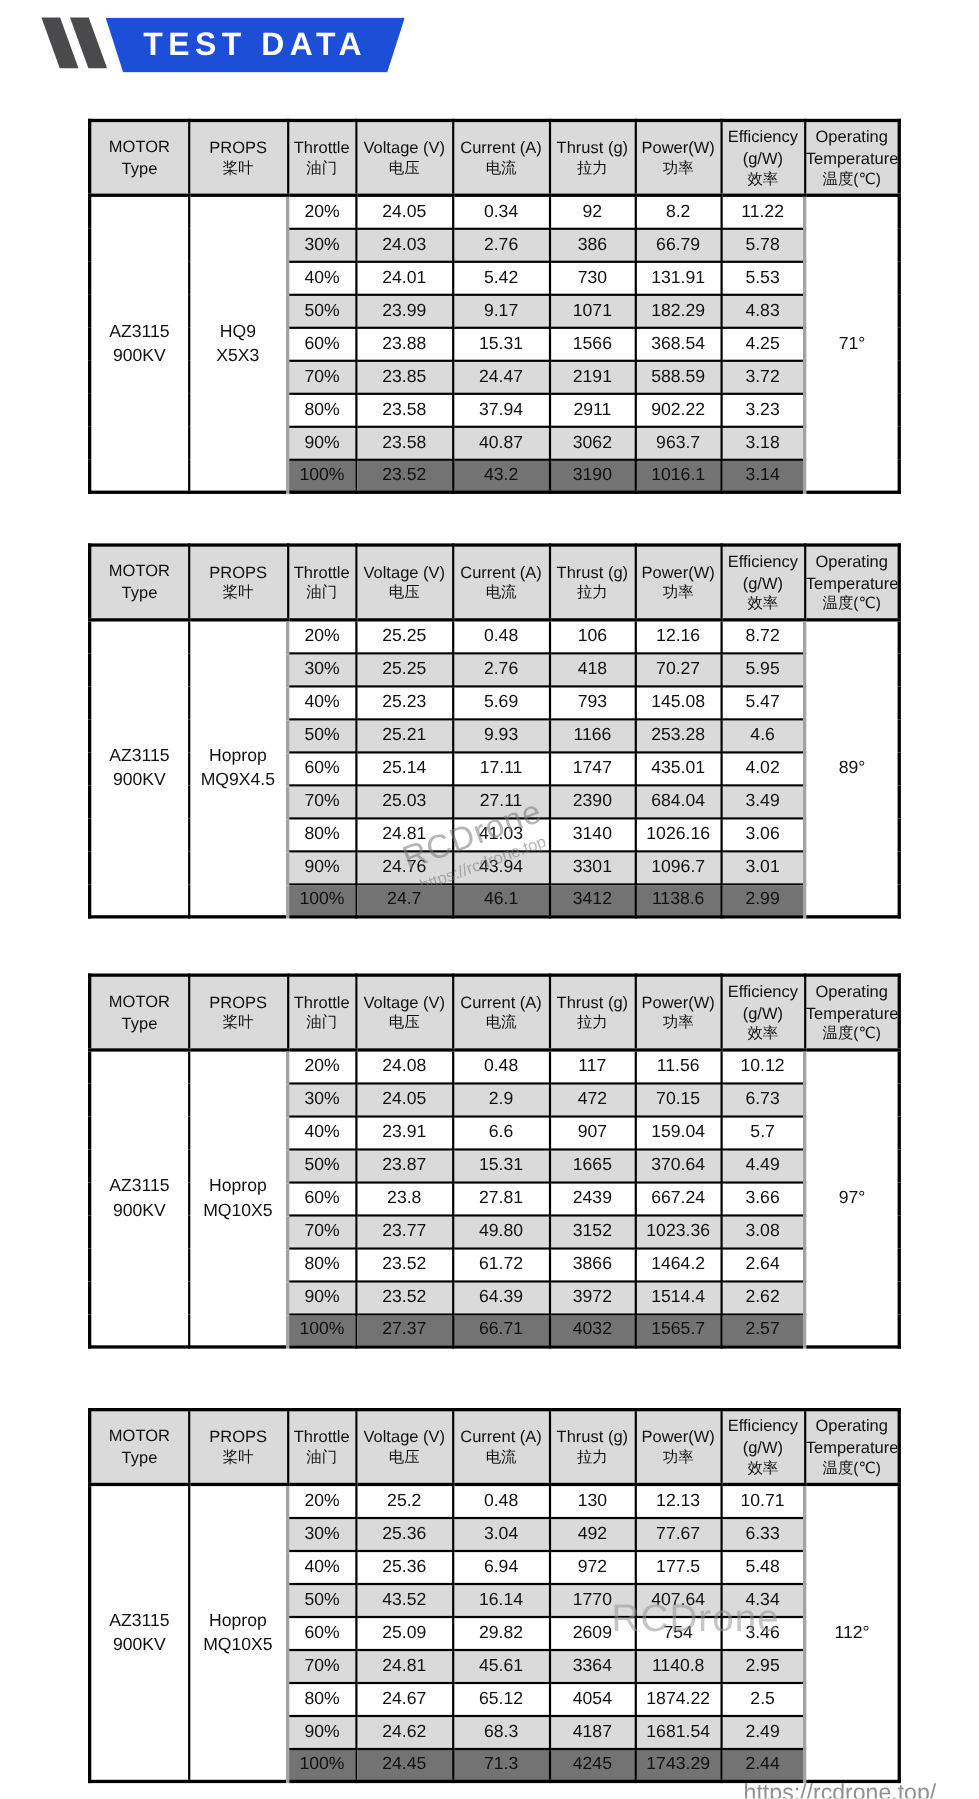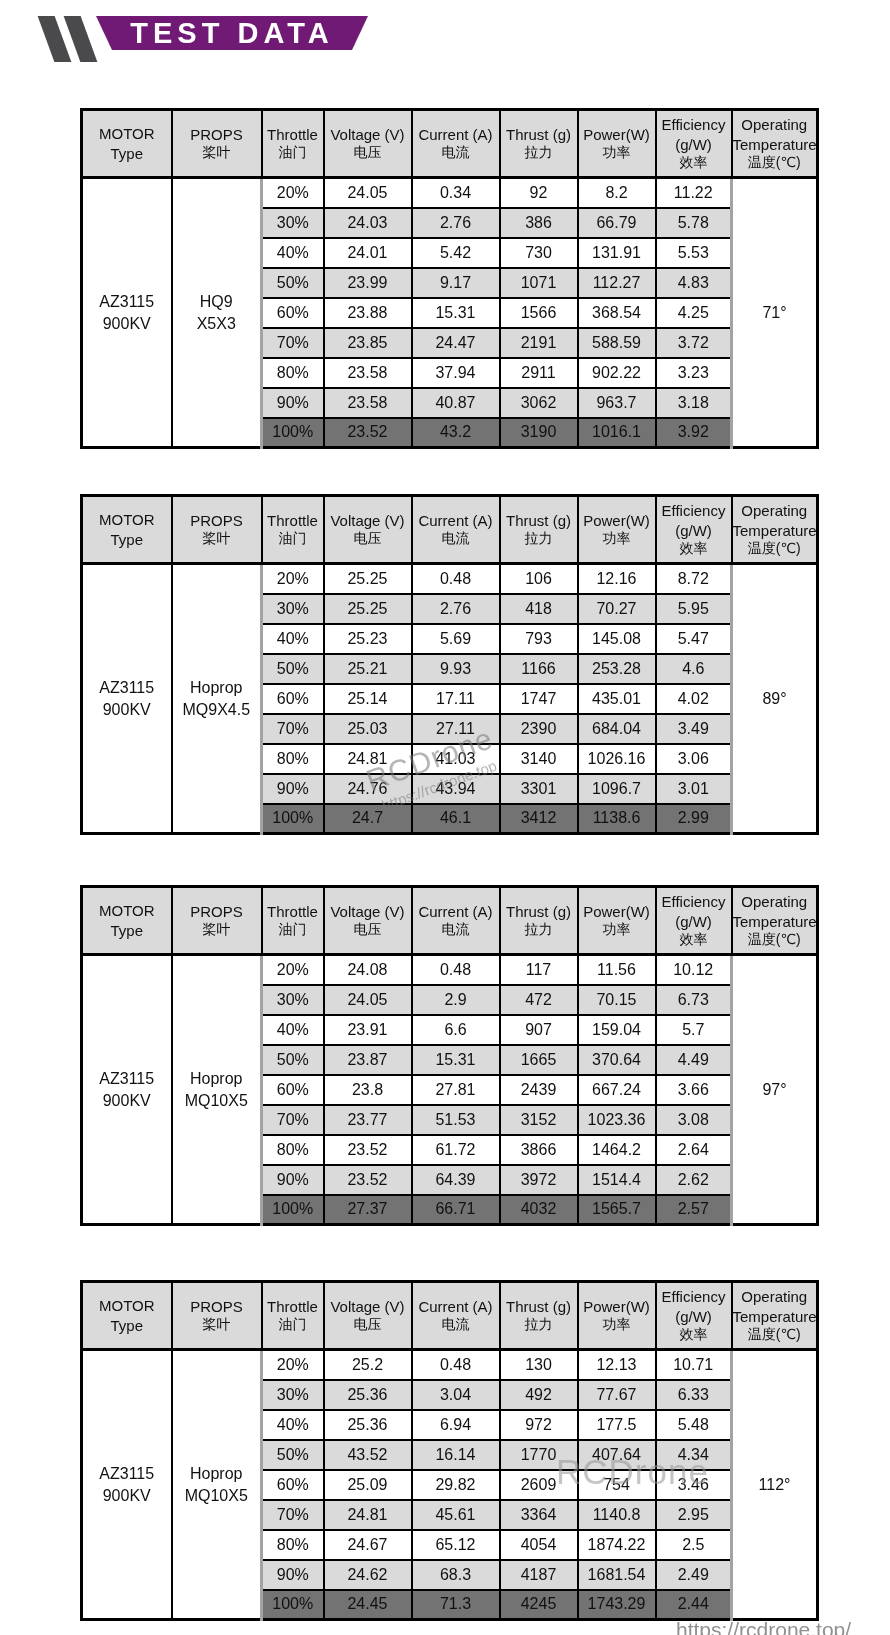--- a/index.html
+++ b/index.html
@@ -6,21 +6,21 @@
   body{
     width:890px;height:1635px;position:relative;background:#ffffff;
     font-family:"Liberation Sans","DejaVu Sans",sans-serif;color:#111;
     overflow:hidden;
   }
   
   .logo{position:absolute;left:42px;top:16px;height:46px;width:330px;}
   .stripe{position:absolute;top:0;width:17px;height:46px;background:#4a4a4d;transform:skewX(20deg);}
   .s1{left:4px;} .s2{left:30px;}
   .banner{
-    position:absolute;left:54px;top:0;width:272px;height:34px;background:#701a75;
+    position:absolute;left:54px;top:0;width:272px;height:50px;background:#1d4ed8;
     clip-path:polygon(0 0,100% 0,calc(100% - 16px) 100%,16px 100%);
     display:flex;align-items:center;justify-content:center;
   }
   .banner span{
     color:#fff;font-weight:bold;font-size:29px;letter-spacing:5px;white-space:nowrap;
     transform:scaleY(1.02);
   }
   
   .tbl{position:absolute;left:80px;width:736px;}
   .t1{top:108px;} .t2{top:494px;} .t3{top:885px;} .t4{top:1280px;}
@@ -145,21 +145,21 @@
           <td>5.42</td>
           <td>730</td>
           <td>131.91</td>
           <td>5.53</td>
         </tr>
         <tr class="alt">
           <td class="tl">50%</td>
           <td>23.99</td>
           <td>9.17</td>
           <td>1071</td>
-          <td>112.27</td>
+          <td>182.29</td>
           <td>4.83</td>
         </tr>
         <tr>
           <td class="tl">60%</td>
           <td>23.88</td>
           <td>15.31</td>
           <td>1566</td>
           <td>368.54</td>
           <td>4.25</td>
         </tr>
@@ -186,21 +186,21 @@
           <td>3062</td>
           <td>963.7</td>
           <td>3.18</td>
         </tr>
         <tr class="full">
           <td class="tl">100%</td>
           <td>23.52</td>
           <td>43.2</td>
           <td>3190</td>
           <td>1016.1</td>
-          <td>3.92</td>
+          <td>3.14</td>
         </tr>
       </tbody>
   </table>
 </section>
 
 <section class="tbl t2">
   <table>
     <colgroup>
         <col style="width:90px">
         <col style="width:90px">
@@ -441,21 +441,21 @@
           <td class="tl">60%</td>
           <td>23.8</td>
           <td>27.81</td>
           <td>2439</td>
           <td>667.24</td>
           <td>3.66</td>
         </tr>
         <tr class="alt">
           <td class="tl">70%</td>
           <td>23.77</td>
-          <td>51.53</td>
+          <td>49.80</td>
           <td>3152</td>
           <td>1023.36</td>
           <td>3.08</td>
         </tr>
         <tr>
           <td class="tl">80%</td>
           <td>23.52</td>
           <td>61.72</td>
           <td>3866</td>
           <td>1464.2</td>

